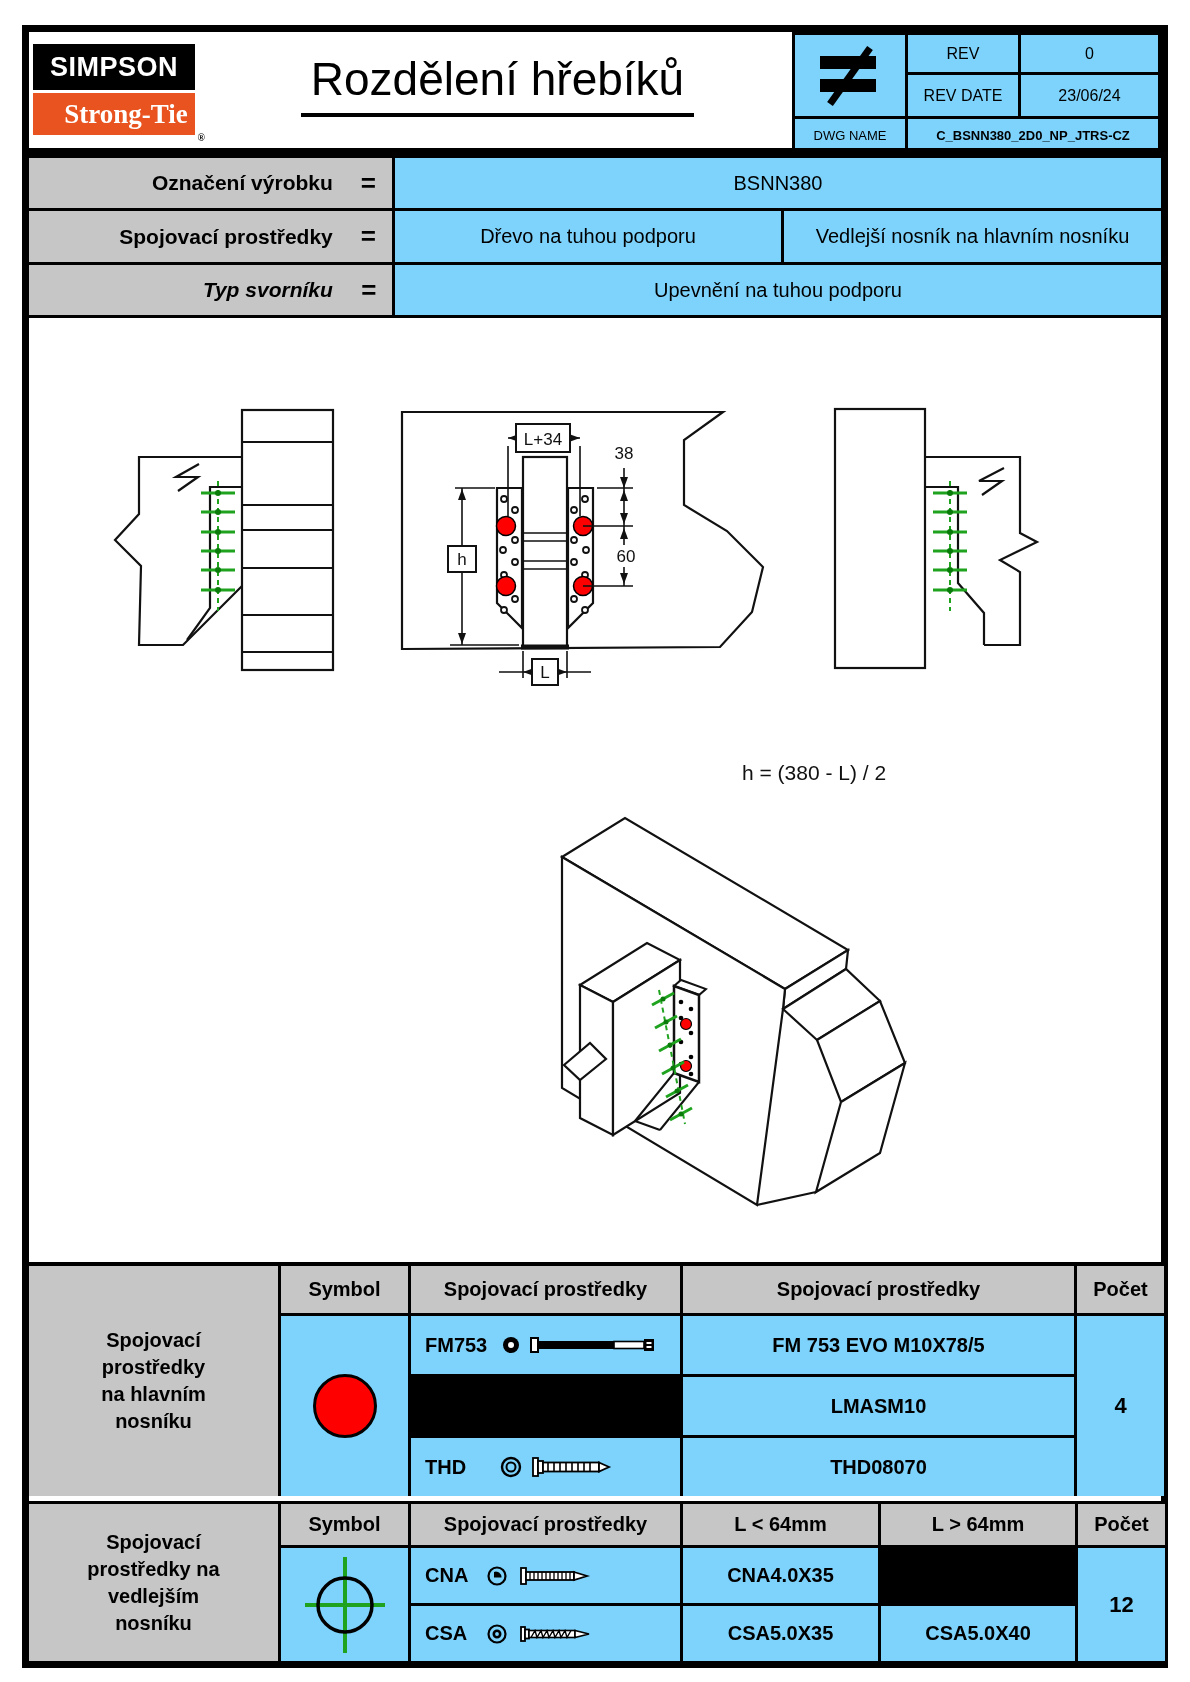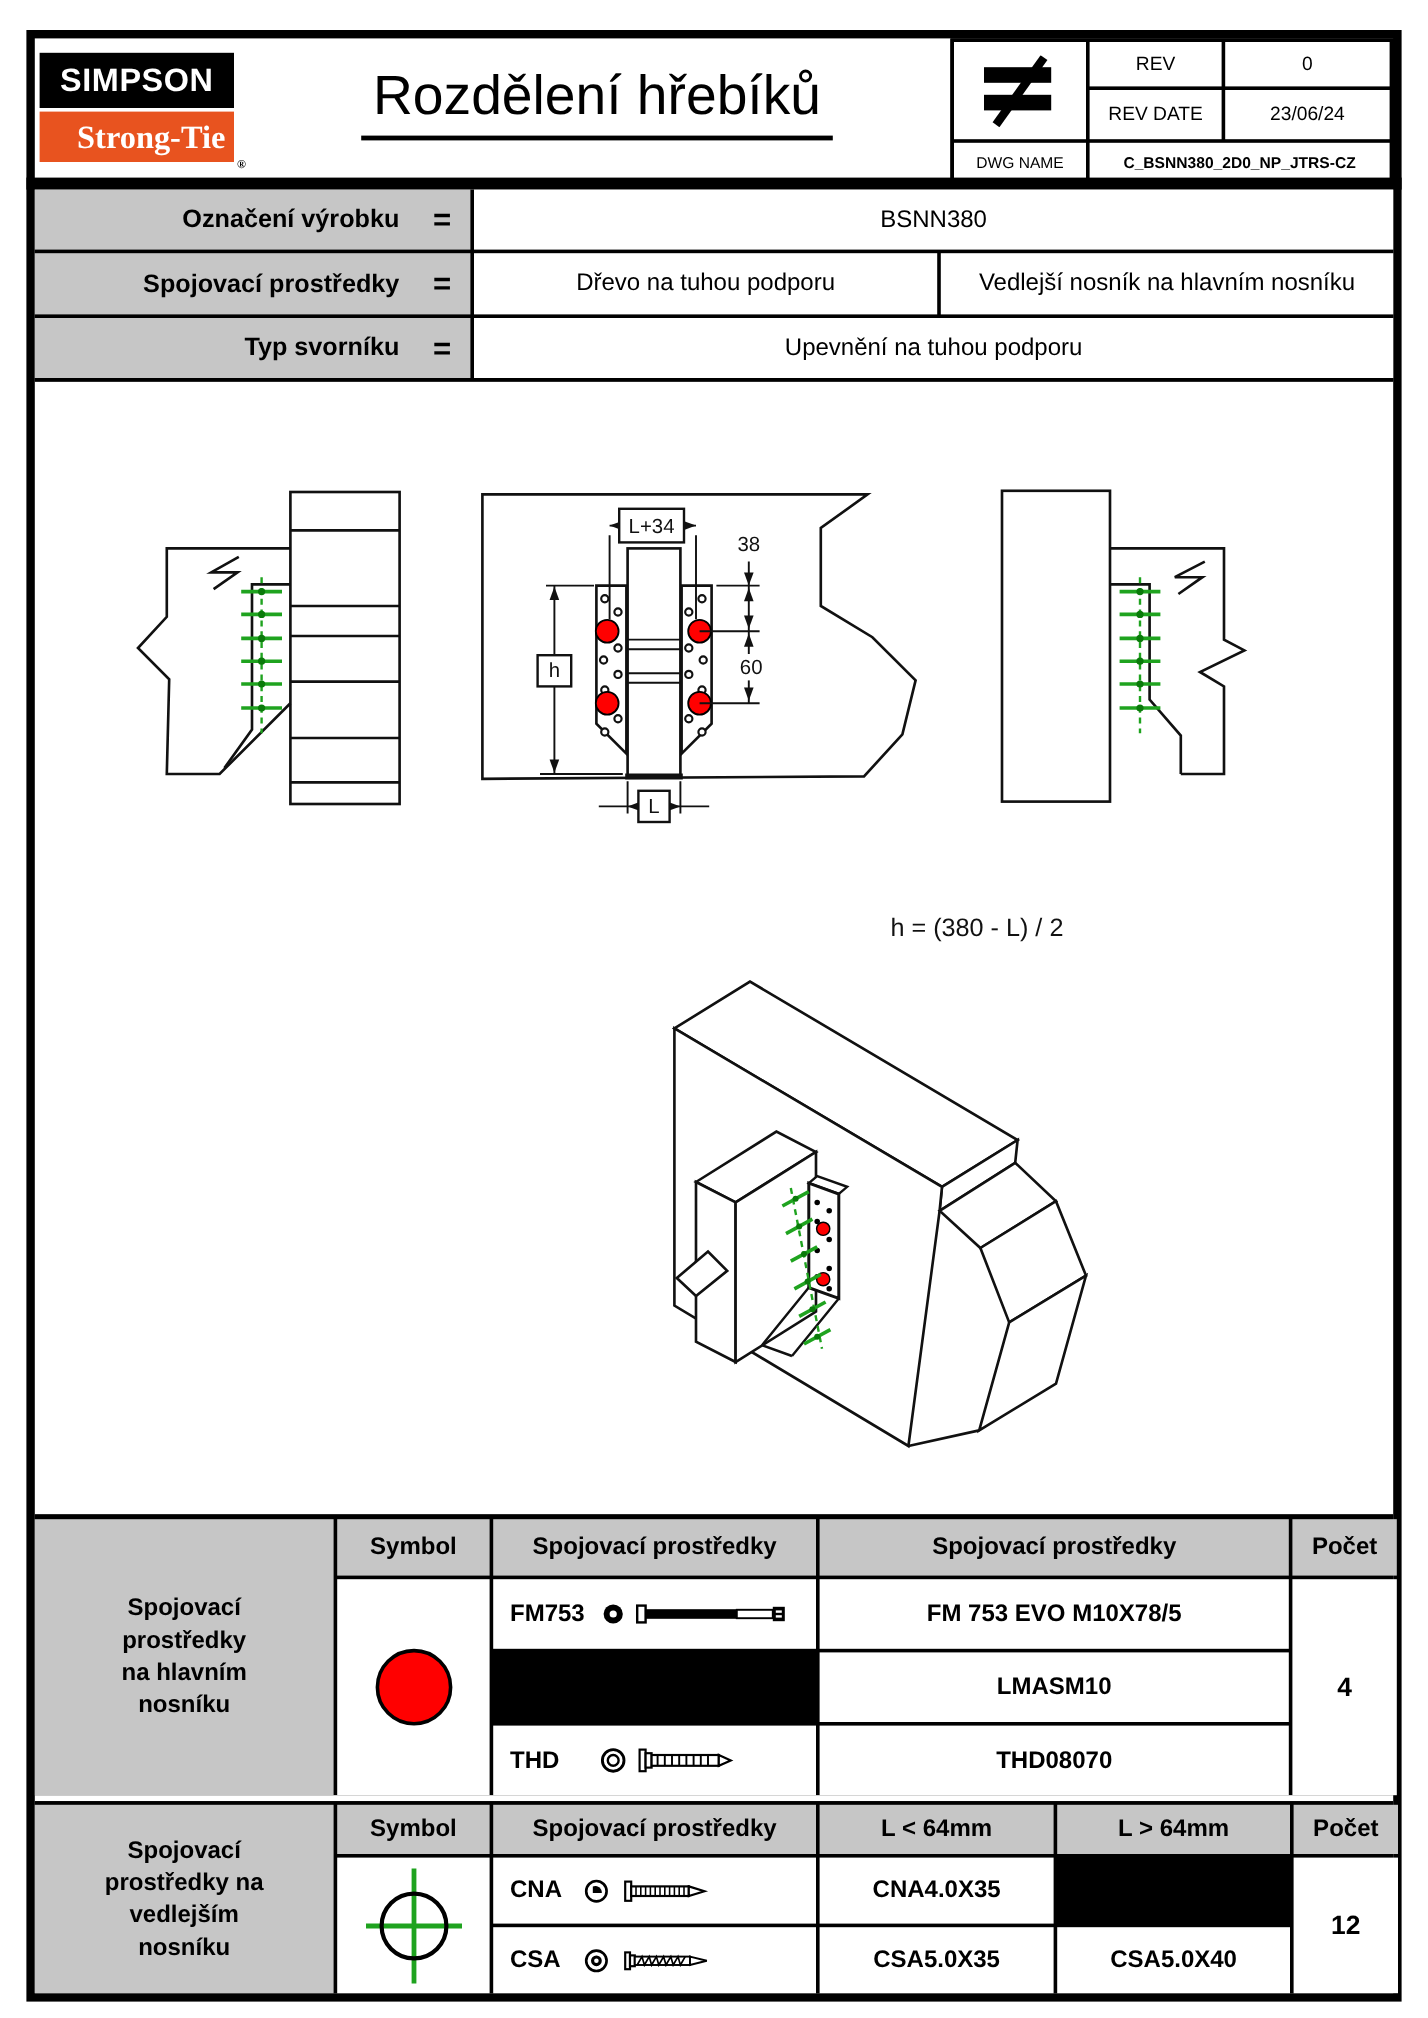--- a/index.html
+++ b/index.html
@@ -13,21 +13,21 @@
   .logo-black{background:#000;color:#fff;height:46px;display:flex;align-items:center;justify-content:center;
               font-weight:bold;font-size:27px;letter-spacing:.5px;}
   .logo-orange{background:#e8531f;color:#fff;height:42px;margin-top:3px;display:flex;align-items:center;justify-content:center;
                font-family:"Liberation Serif","DejaVu Serif",serif;font-weight:bold;font-size:27px;position:relative;padding-left:24px;}
   .logo-reg{position:absolute;right:-10px;bottom:-8px;font-size:10px;color:#000;}
   .title{left:225px;top:52px;width:545px;text-align:center;font-size:46px;}
   .title span{display:inline-block;border-bottom:4px solid #000;padding:0 10px 7px;}
   .tblock{left:792px;top:32px;width:369px;height:116px;background:#000;display:grid;
           grid-template-columns:110px 110px 137px;grid-template-rows:37px 41px 32px;gap:3px;
           border:3px solid #000;box-sizing:content-box;}
-  .cell{background:#ffffff;display:flex;align-items:center;justify-content:center;}
+  .cell{background:#7dd3fc;display:flex;align-items:center;justify-content:center;}
   .gray{background:#c6c6c6;}
   .sep-header{left:22px;top:148px;width:1146px;height:10px;background:#000;}
   
   .info{left:29px;top:158px;width:1132px;background:#000;display:grid;
         grid-template-columns:363px 386px 377px;grid-template-rows:50px 51px 50px;gap:3px;
         border-bottom:3px solid #000;}
   .info-label{justify-content:flex-end;padding-right:16px;font-weight:bold;font-size:21px;gap:28px;}
   .info-label .eq{font-size:26px;font-weight:bold;}
   .info-val{font-size:20px;}
   
@@ -89,21 +89,21 @@
     </div>
     <div class="cell info-val" style="grid-column:2/4;grid-row:1;">BSNN380</div>
 
     <div class="cell gray info-label" style="grid-column:1;grid-row:2;">
       <span>Spojovací prostředky</span>
       <span class="eq">=</span>
     </div>
     <div class="cell info-val" style="grid-column:2;grid-row:2;">Dřevo na tuhou podporu</div>
     <div class="cell info-val" style="grid-column:3;grid-row:2;">Vedlejší nosník na hlavním nosníku</div>
 
-    <div class="cell gray info-label" style="grid-column:1;grid-row:3;">
+    <div class="cell gray info-label" style="grid-column:1;grid-row:3;font-style:italic;">
       <span>Typ svorníku</span>
       <span class="eq">=</span>
     </div>
     <div class="cell info-val" style="grid-column:2/4;grid-row:3;">Upevnění na tuhou podporu</div>
   </div>
 
   <svg class="abs draw" width="1132" height="944" viewBox="0 0 1132 944" font-family="Liberation Sans, DejaVu Sans, sans-serif">
 
     <g stroke="#111" stroke-width="2.2" fill="none">
       <rect x="213" y="92" width="91" height="260" fill="#fff"></rect>

